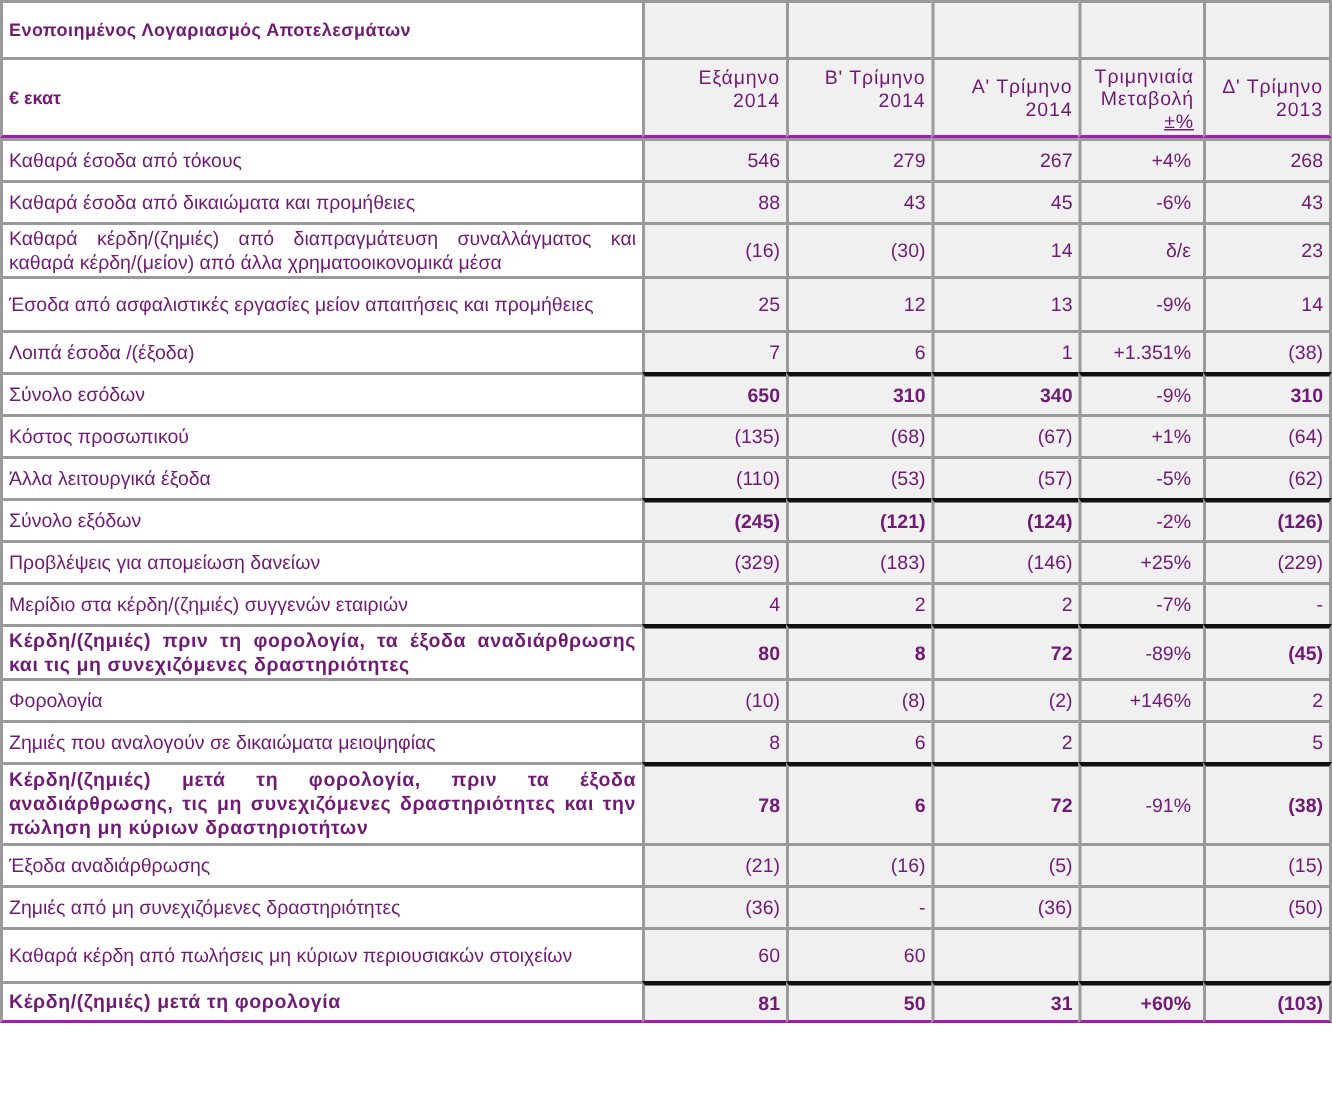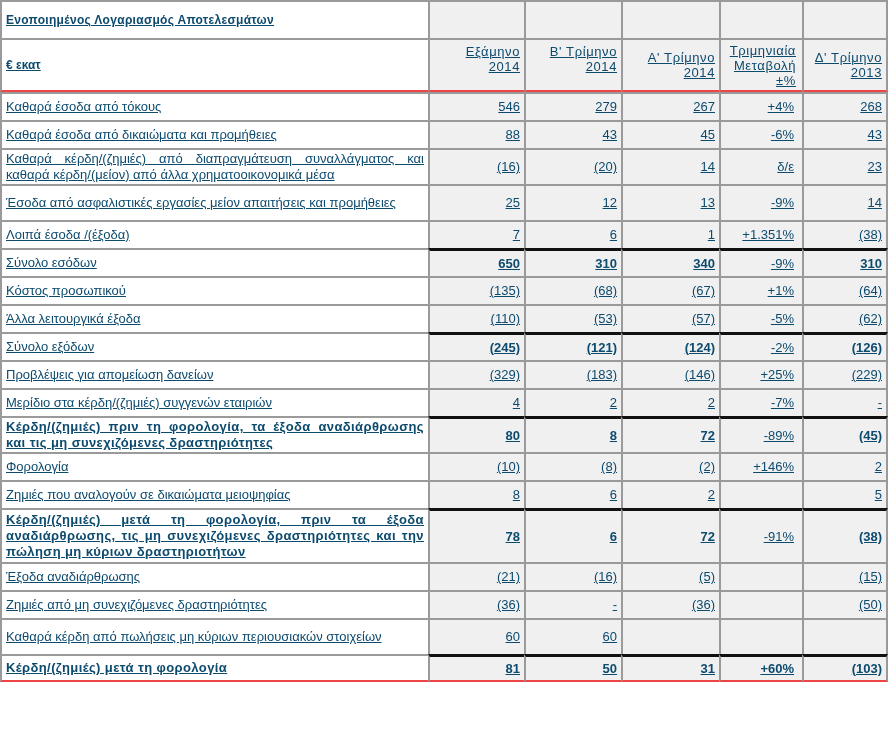--- a/index.html
+++ b/index.html
@@ -3,39 +3,38 @@
 <meta charset="utf-8">
 <style>
   html, body { margin: 0; padding: 0; background: #ffffff; }
   body { width: 888px; height: 735px; overflow: hidden; font-family: "Liberation Sans", "DejaVu Sans", sans-serif; }
   table.fin {
     border-collapse: separate;
     border-spacing: 0;
     table-layout: fixed;
     width: 888px;
     font-size: 13px;
-    color: #0c4a6e;
-    text-decoration: underline;
+    color: #701a75;
   }
   table.fin col.c-label { width: 428px; }
   table.fin col.c1 { width: 96px; }
   table.fin col.c2 { width: 97px; }
   table.fin col.c3 { width: 98px; }
   table.fin col.c4 { width: 83px; }
   table.fin col.c5 { width: 86px; }
   table.fin td {
     border-left: 2px solid #9a9a9a;
     border-top: 2px solid #9a9a9a;
     padding: 0 4px;
     vertical-align: middle;
     box-sizing: border-box;
     line-height: 16px;
   }
   table.fin tr td:last-child { border-right: 2px solid #9a9a9a; }
-  table.fin tr:last-child td { border-bottom: 2px solid #ef4444; }
+  table.fin tr:last-child td { border-bottom: 2px solid #a21caf; }
   td.label { background: #ffffff; text-align: justify; text-align-last: left; padding-left: 5px; padding-right: 3px; }
   td.num { background: #f0f0f0; text-align: right; padding-right: 6px; }
   td.num.pct { padding-right: 8px; }
   tr.thick td.num { border-top: 3px solid #111; }
   td.label.boldlabel { font-weight: bold; letter-spacing: 0.4px; margin-left: 48px; }
   tr.title td { height: 38px; }
   tr.title td.label { font-size: 13px; letter-spacing: 0.3px; }
   tr.hdr td { height: 54px; }
   tr.hdr td.num { font-weight: normal; vertical-align: middle; line-height: 15px; letter-spacing: 0.6px; }
   tr.hdr td.label { font-weight: bold; font-size: 12px; }
@@ -103,21 +102,21 @@
         <td class="label">Καθαρά έσοδα από δικαιώματα και προμήθειες</td>
         <td class="num">88</td>
         <td class="num">43</td>
         <td class="num">45</td>
         <td class="num pct">-6%</td>
         <td class="num">43</td>
       </tr>
       <tr class="r2">
         <td class="label">Καθαρά κέρδη/(ζημιές) από διαπραγμάτευση συναλλάγματος και καθαρά κέρδη/(μείον) από άλλα χρηματοοικονομικά μέσα</td>
         <td class="num">(16)</td>
-        <td class="num">(20)</td>
+        <td class="num">(30)</td>
         <td class="num">14</td>
         <td class="num pct">δ/ε</td>
         <td class="num">23</td>
       </tr>
       <tr class="r2">
         <td class="label">Έσοδα από ασφαλιστικές εργασίες μείον απαιτήσεις και προμήθειες</td>
         <td class="num">25</td>
         <td class="num">12</td>
         <td class="num">13</td>
         <td class="num pct">-9%</td>

